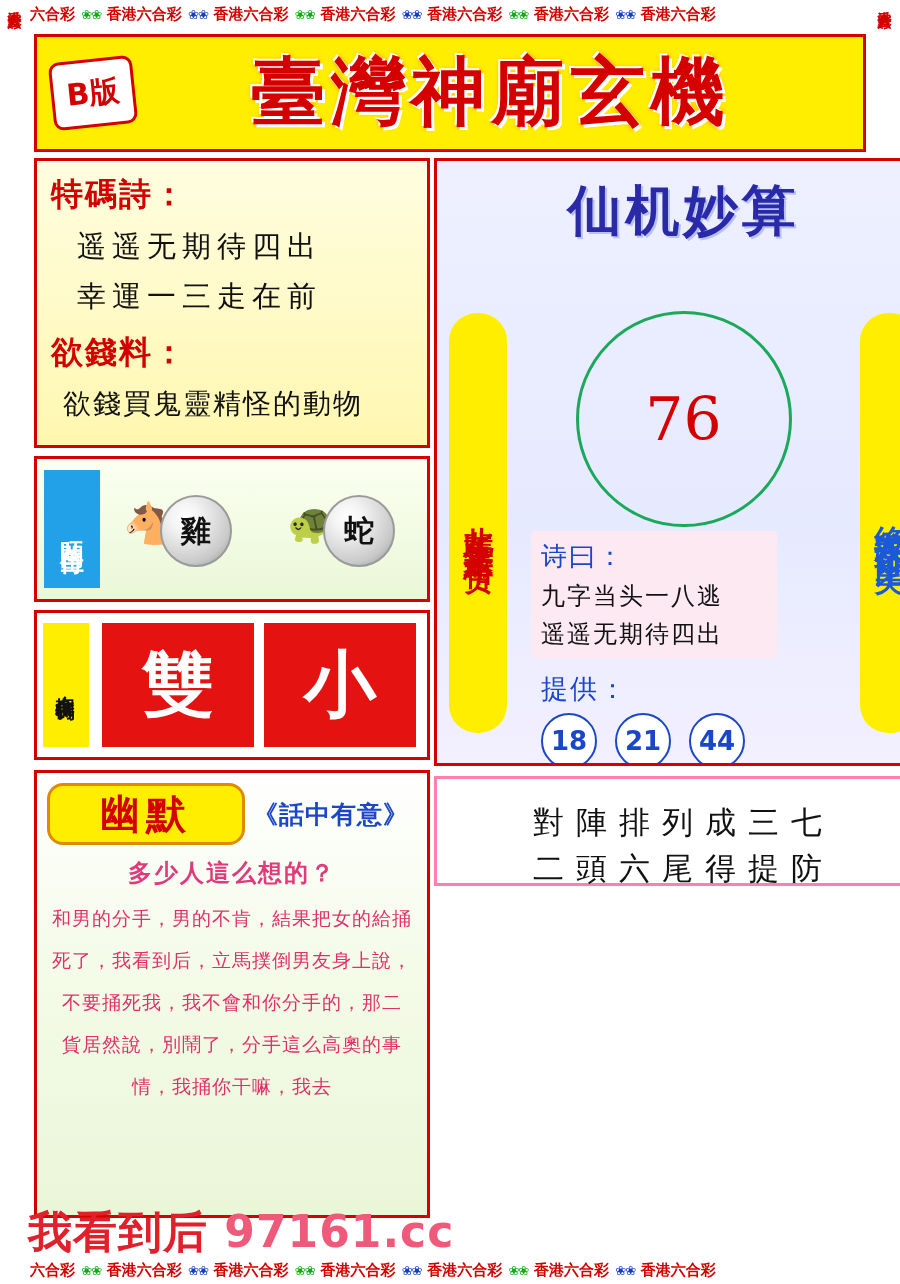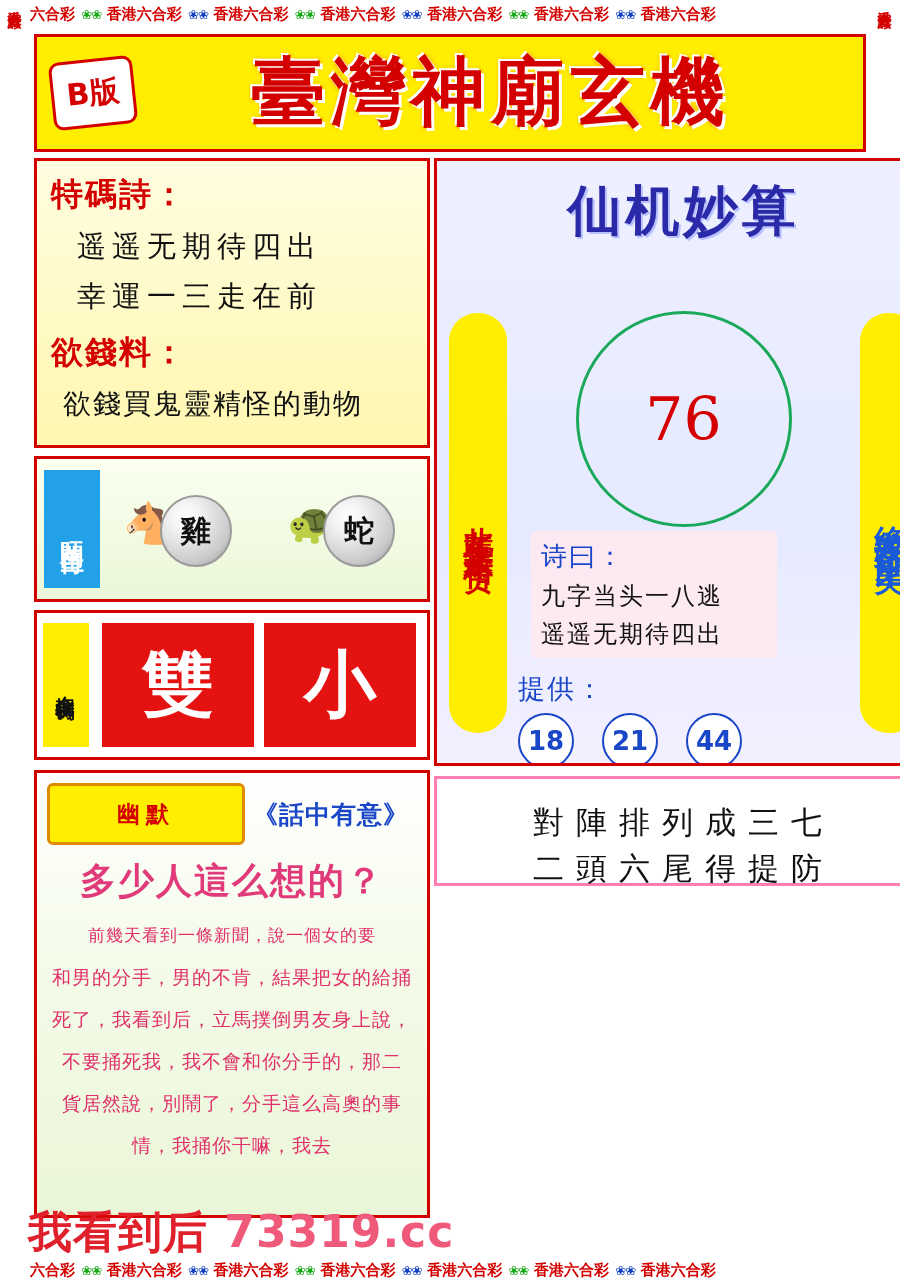--- a/index.html
+++ b/index.html
@@ -264,40 +264,40 @@
   }
   .humor-head {
     display: flex;
     align-items: center;
     gap: 8px;
   }
   .humor-badge {
     width: 192px; height: 56px;
     background: #ffee00;
     border: 3px solid #e08a00;
-    border-radius: 6px;
-    color: #d40000;
-    font-size: 23px;
+    border-radius: 16px;
+    color: #d40000;
+    font-size: 40px;
     font-weight: bold;
     display: flex; align-items: center; justify-content: center;
     letter-spacing: 6px;
     font-family: "DejaVu Serif", serif;
   }
   .humor-sub {
     color: #1a46c8;
     font-size: 25px;
     font-weight: bold;
     font-family: "DejaVu Serif", serif;
     letter-spacing: 1px;
   }
   .humor-title {
     margin-top: 12px;
     text-align: center;
     color: #e03a7a;
-    font-size: 36px;
+    font-size: 24px;
     font-weight: bold;
     font-family: "DejaVu Serif", serif;
     letter-spacing: 2px;
   }
   .humor-body {
     margin-top: 8px;
     color: #e0306a;
     font-size: 19px;
     line-height: 42px;
     text-align: center;
@@ -379,33 +379,33 @@
   }
   .verse-line {
     color: #111111;
     font-size: 24px;
     font-family: "DejaVu Serif", serif;
     letter-spacing: 2px;
     margin-top: 6px;
   }
   .provide-row {
     position: absolute;
-    top: 510px; left: 81px;
+    top: 510px; left: 104px;
     width: 258px;
   }
   .provide-label {
     color: #1a46c8;
     font-size: 27px;
     font-family: "DejaVu Serif", serif;
     letter-spacing: 2px;
   }
   .provide-nums {
     margin-top: 6px;
     display: flex;
-    gap: 28px;
+    gap: 18px;
   }
   .num-ball {
     width: 52px; height: 52px;
     border-radius: 50%;
     border: 2px solid #1a46c8;
     color: #1a46c8;
     font-size: 26px;
     font-weight: bold;
     display: flex; align-items: center; justify-content: center;
     font-family: "DejaVu Sans", sans-serif;
@@ -524,21 +524,20 @@
         <div class="code-cell">小</div>
       </div>
 
       <div class="humor-box">
         <div class="humor-head">
           <div class="humor-badge">幽默</div>
           <div class="humor-sub">《話中有意》</div>
         </div>
         <div class="humor-title">多少人這么想的？</div>
         <div class="humor-body">
-          <div class="p1">前幾天看到一條新聞，說一個女的要</div>
           <div>和男的分手，男的不肯，結果把女的給捅</div>
           <div>死了，我看到后，立馬撲倒男友身上說，</div>
           <div>不要捅死我，我不會和你分手的，那二</div>
           <div>貨居然說，別鬧了，分手這么高奧的事</div>
           <div>情，我捅你干嘛，我去</div>
         </div>
       </div>
     </div>
 
     <div class="right-col">
@@ -569,16 +568,16 @@
 
       <div class="couplet-box">
         <div class="couplet-line">對陣排列成三七</div>
         <div class="couplet-line">二頭六尾得提防</div>
       </div>
     </div>
   </div>
 
   <div class="watermark">
     <span class="wm-red">我看到后</span>
-    <span class="wm-pink">73319.cc</span>
+    <span class="wm-pink">97161.cc</span>
   </div>
 
 </div>
 
 </body></html>

